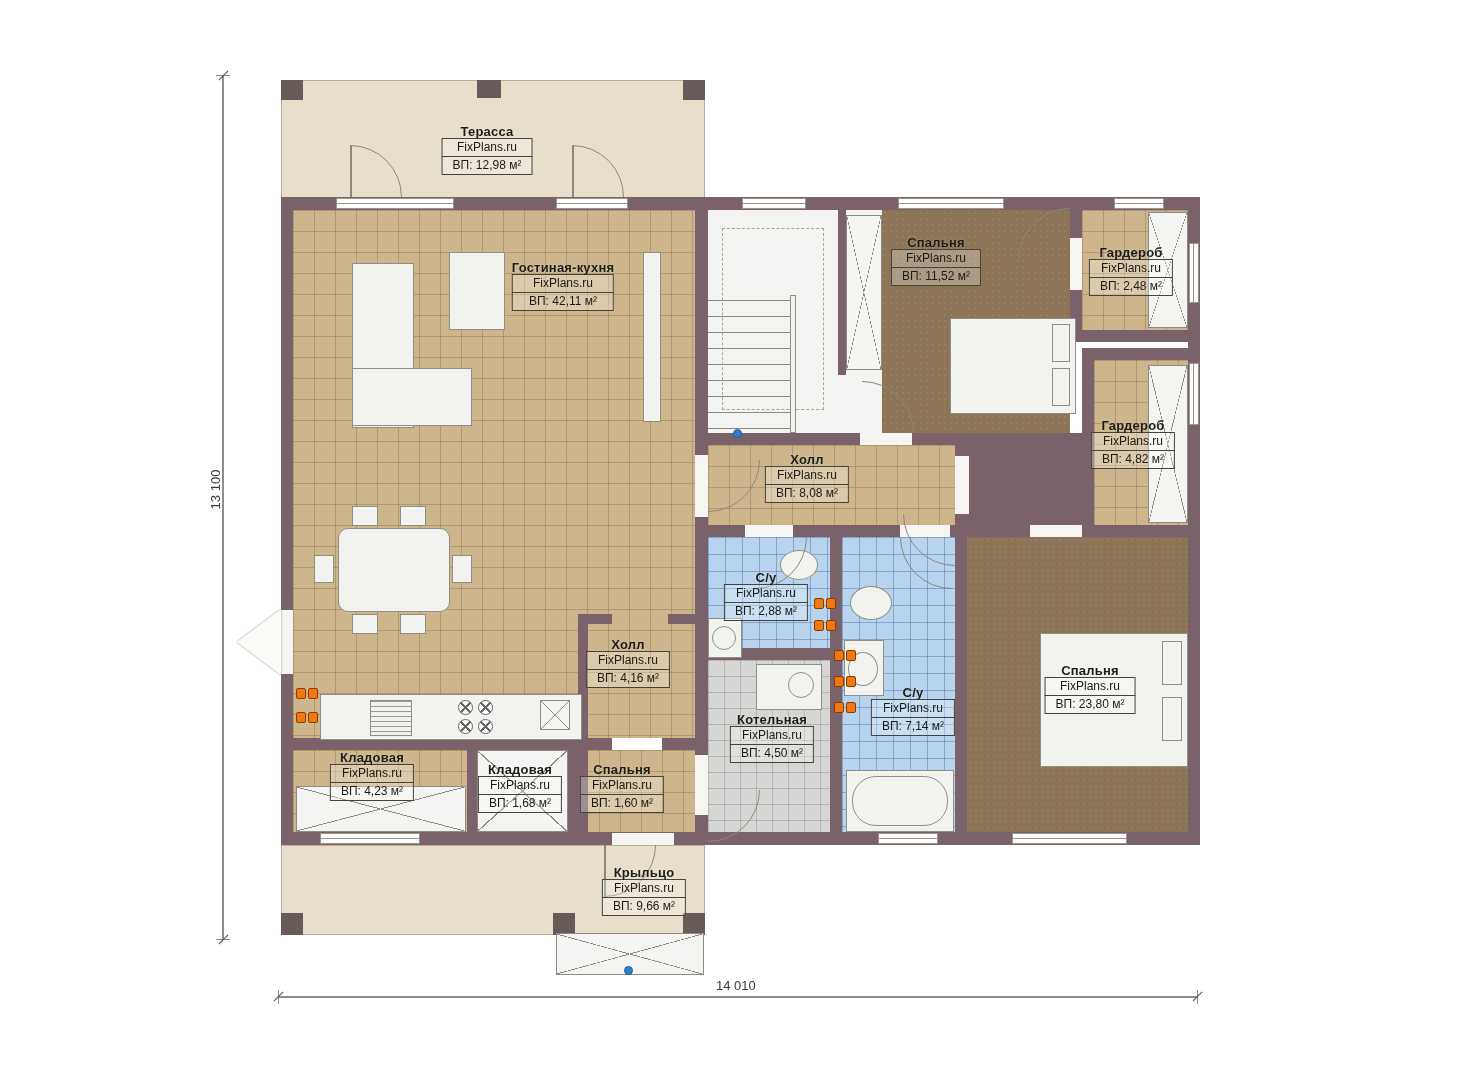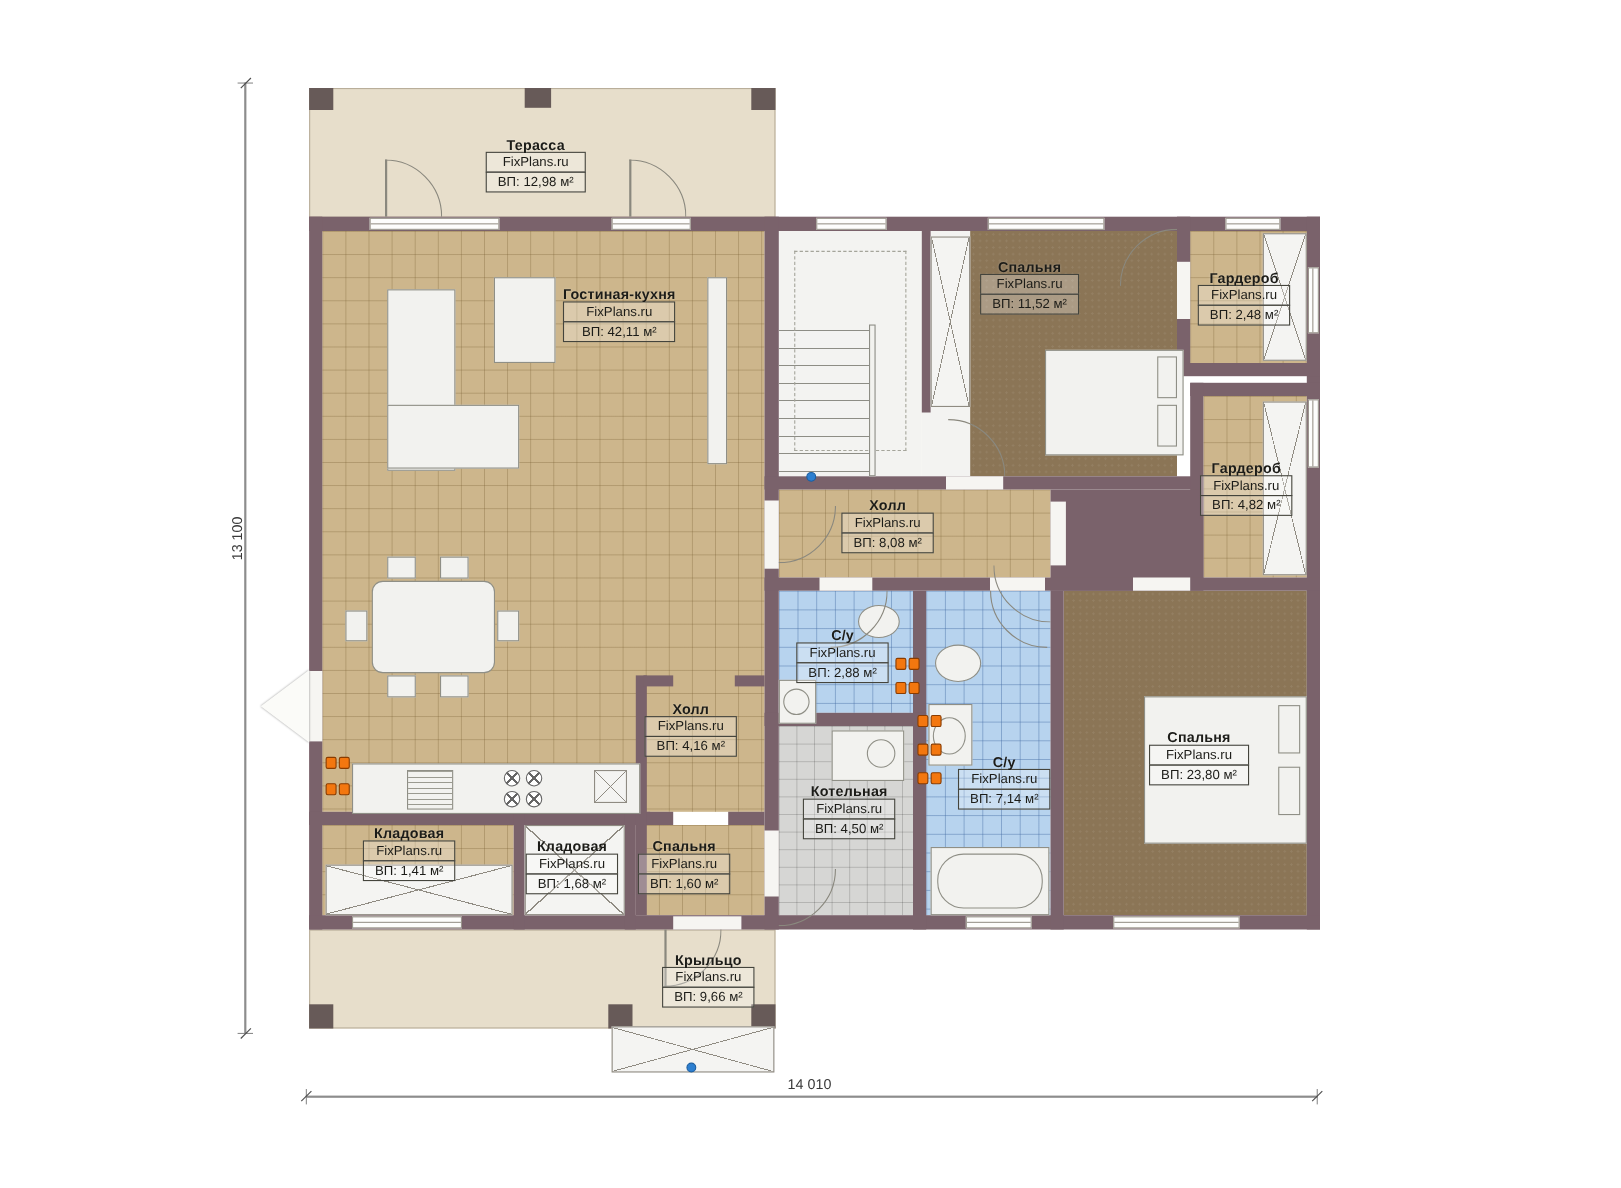--- a/index.html
+++ b/index.html
@@ -295,21 +295,21 @@
     <div class="lbox">ВП: 23,80 м²</div>
   </div>
   <div class="room-label" style="left:772px;top:712px;">
     <div class="rname">Котельная</div>
     <div class="lbox">FixPlans.ru</div>
     <div class="lbox">ВП: 4,50 м²</div>
   </div>
   <div class="room-label" style="left:372px;top:750px;">
     <div class="rname">Кладовая</div>
     <div class="lbox">FixPlans.ru</div>
-    <div class="lbox">ВП: 1,41 м²</div>
+    <div class="lbox">ВП: 4,23 м²</div>
   </div>
   <div class="room-label" style="left:520px;top:762px;">
     <div class="rname">Кладовая</div>
     <div class="lbox">FixPlans.ru</div>
     <div class="lbox">ВП: 1,68 м²</div>
   </div>
   <div class="room-label" style="left:622px;top:762px;">
     <div class="rname">Спальня</div>
     <div class="lbox">FixPlans.ru</div>
     <div class="lbox">ВП: 1,60 м²</div>

